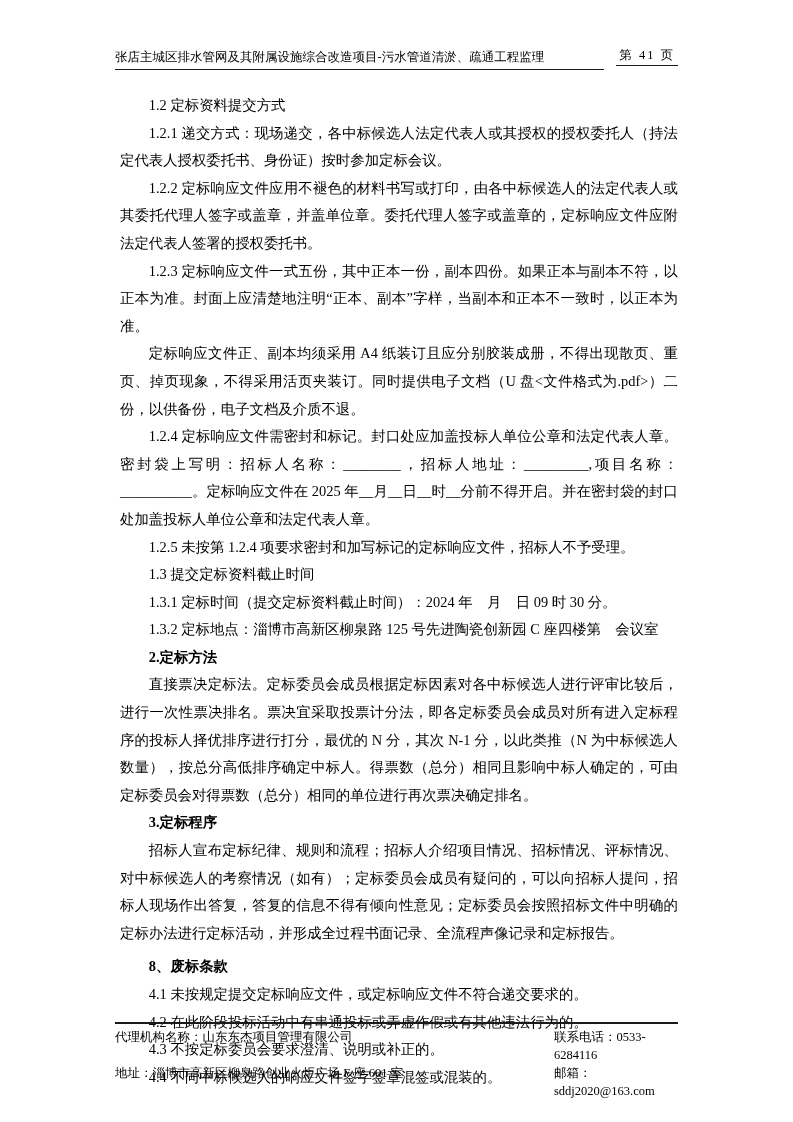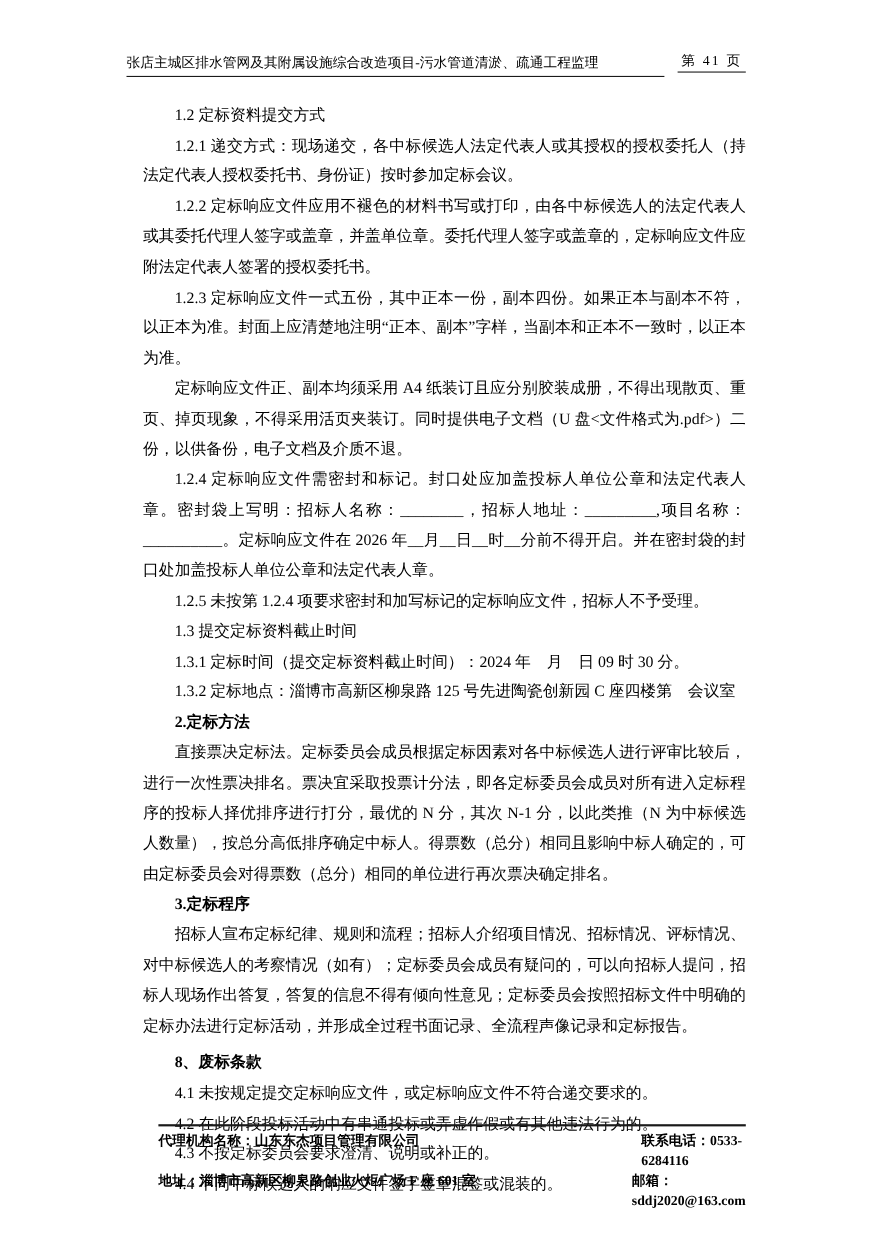--- a/index.html
+++ b/index.html
@@ -34,41 +34,40 @@
     padding:0 3px 2px 3px;
     margin-bottom:4px;
     margin-left:12px;
     white-space:nowrap;
     letter-spacing:2px;
     text-align:right;
   }
   
   .doc-body{
     position:absolute;
-    left:96px;right:81px;top:92px;
+    left:86px;right:81px;top:92px;
     font-size:14.4px;
     line-height:27.6px;
     text-align:justify;
   }
   .para{
     margin:0;
     text-indent:2em;
   }
   .bold{font-weight:bold;}
   .gap-top{margin-top:6px;}
   
   .footer{
     position:absolute;
     left:81px;right:81px;top:1022px;
     border-top:2.2px solid #1a1a1a;
     padding-top:4px;
     font-size:12.5px;
-    font-weight:bold;
+    font-weight:normal;
     line-height:18px;
-    margin-left:29px;
   }
   .footer-row{display:flex;}
   .footer-left{width:439px;}
   .footer-right{flex:1;}
 </style>
 </head>
 <body>
 
 <div class="page">
 
@@ -76,21 +75,21 @@
     <div class="header-title">张店主城区排水管网及其附属设施综合改造项目-污水管道清淤、疏通工程监理</div>
     <div class="header-page">第 41 页</div>
   </div>
 
   <div class="doc-body">
     <p class="para">1.2 定标资料提交方式</p>
     <p class="para">1.2.1 递交方式：现场递交，各中标候选人法定代表人或其授权的授权委托人（持法定代表人授权委托书、身份证）按时参加定标会议。</p>
     <p class="para">1.2.2 定标响应文件应用不褪色的材料书写或打印，由各中标候选人的法定代表人或其委托代理人签字或盖章，并盖单位章。委托代理人签字或盖章的，定标响应文件应附法定代表人签署的授权委托书。</p>
     <p class="para">1.2.3 定标响应文件一式五份，其中正本一份，副本四份。如果正本与副本不符，以正本为准。封面上应清楚地注明“正本、副本”字样，当副本和正本不一致时，以正本为准。</p>
     <p class="para">定标响应文件正、副本均须采用 A4 纸装订且应分别胶装成册，不得出现散页、重页、掉页现象，不得采用活页夹装订。同时提供电子文档（U 盘&lt;文件格式为.pdf&gt;）二份，以供备份，电子文档及介质不退。</p>
-    <p class="para">1.2.4 定标响应文件需密封和标记。封口处应加盖投标人单位公章和法定代表人章。密封袋上写明：招标人名称：________，招标人地址：_________,项目名称：__________。定标响应文件在 2026 年__月__日__时__分前不得开启。并在密封袋的封口处加盖投标人单位公章和法定代表人章。</p>
+    <p class="para">1.2.4 定标响应文件需密封和标记。封口处应加盖投标人单位公章和法定代表人章。密封袋上写明：招标人名称：________，招标人地址：_________,项目名称：__________。定标响应文件在 2025 年__月__日__时__分前不得开启。并在密封袋的封口处加盖投标人单位公章和法定代表人章。</p>
     <p class="para">1.2.5 未按第 1.2.4 项要求密封和加写标记的定标响应文件，招标人不予受理。</p>
     <p class="para">1.3 提交定标资料截止时间</p>
     <p class="para">1.3.1 定标时间（提交定标资料截止时间）：2024 年　月　日 09 时 30 分。</p>
     <p class="para">1.3.2 定标地点：淄博市高新区柳泉路 125 号先进陶瓷创新园 C 座四楼第　会议室</p>
     <p class="para bold">2.定标方法</p>
     <p class="para">直接票决定标法。定标委员会成员根据定标因素对各中标候选人进行评审比较后，进行一次性票决排名。票决宜采取投票计分法，即各定标委员会成员对所有进入定标程序的投标人择优排序进行打分，最优的 N 分，其次 N-1 分，以此类推（N 为中标候选人数量），按总分高低排序确定中标人。得票数（总分）相同且影响中标人确定的，可由定标委员会对得票数（总分）相同的单位进行再次票决确定排名。</p>
     <p class="para bold">3.定标程序</p>
     <p class="para">招标人宣布定标纪律、规则和流程；招标人介绍项目情况、招标情况、评标情况、对中标候选人的考察情况（如有）；定标委员会成员有疑问的，可以向招标人提问，招标人现场作出答复，答复的信息不得有倾向性意见；定标委员会按照招标文件中明确的定标办法进行定标活动，并形成全过程书面记录、全流程声像记录和定标报告。</p>
     <p class="para bold gap-top">8、废标条款</p>
     <p class="para">4.1 未按规定提交定标响应文件，或定标响应文件不符合递交要求的。</p>

